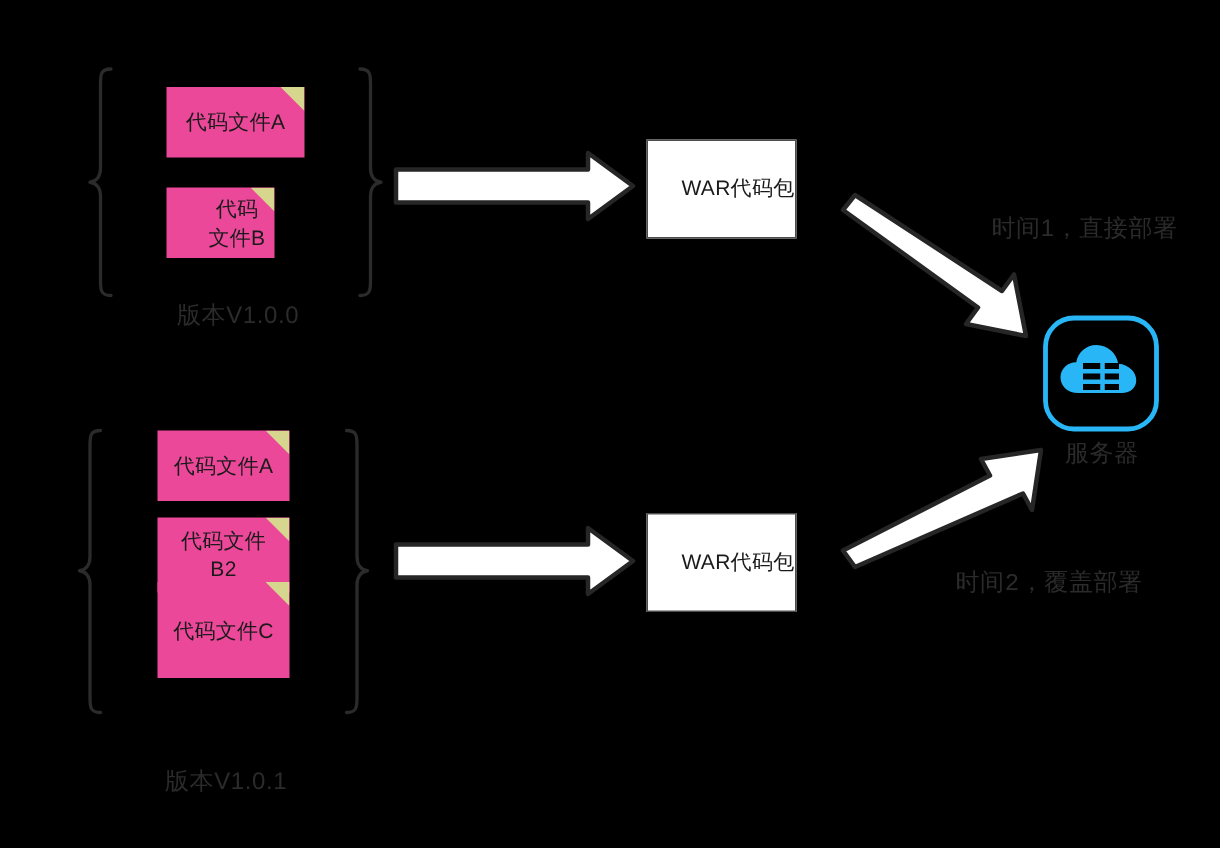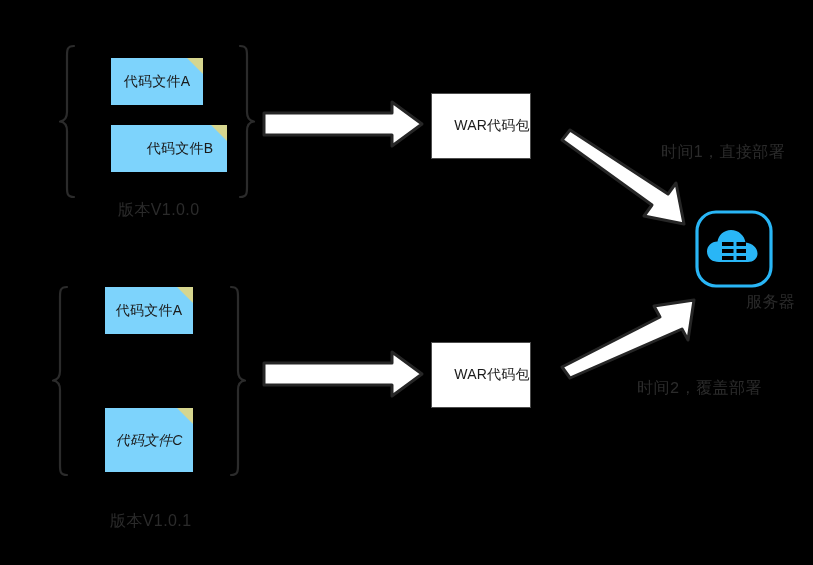--- a/index.html
+++ b/index.html
@@ -12,21 +12,21 @@
   }
   #canvas {
     position: relative;
     width: 813px;
     height: 565px;
     background: #000000;
     overflow: hidden;
   }
   .note {
     position: absolute;
-    background: #7dd3fc;
+    background: #ec4899;
     box-sizing: border-box;
     display: flex;
     align-items: center;
     justify-content: center;
     text-align: center;
     color: #1a1a1a;
     font-size: 14px;
     line-height: 19px;
     letter-spacing: 0.2px;
     padding: 2px 6px;
@@ -87,21 +87,21 @@
     <svg width="18" height="155" viewBox="0 0 18 155">
       <path d="M16 2 C9 2 9 6 9 12 L9 68 C9 74 6 77 2 77.5 C6 78 9 81 9 87 L9 143 C9 149 9 153 16 153" fill="none" stroke="#2b2b2b" stroke-width="2.2" stroke-linecap="round" stroke-linejoin="round"></path>
     </svg>
   </div>
 
   <div class="note" style="left:111px; top:58px; width:92px; height:47px;">
     <span class="fold"></span>
     <span class="note-label">代码文件A</span>
   </div>
 
-  <div class="note" style="left:111px; top:125px; width:116px; height:47px;padding-left:28px;">
+  <div class="note" style="left:111px; top:125px; width:72px; height:47px;padding-left:28px;">
     <span class="fold"></span>
     <span class="note-label">代码文件B</span>
   </div>
 
   <div class="brace" style="left:238px; top:44px;">
     <svg width="18" height="155" viewBox="0 0 18 155">
       <path d="M2 2 C9 2 9 6 9 12 L9 68 C9 74 12 77 16 77.5 C12 78 9 81 9 87 L9 143 C9 149 9 153 2 153" fill="none" stroke="#2b2b2b" stroke-width="2.2" stroke-linecap="round" stroke-linejoin="round"></path>
     </svg>
   </div>
 
@@ -129,35 +129,40 @@
     <svg width="80" height="80" viewBox="0 0 80 80">
       <rect x="3" y="3" width="74" height="74" rx="19" ry="19" fill="none" stroke="#29b6f6" stroke-width="3.2"></rect>
       <path d="M25 53 C17 53 13 48 13 42.5 C13 37 17.5 32.5 23.5 32.5 C24.5 26 30 21 37 21
                C44.5 21 50.5 26.5 51.5 33.5 C58.5 34 63.5 39 63.5 44.5 C63.5 49.5 59.5 53 54 53 Z" fill="#29b6f6"></path>
       <rect x="28" y="33" width="24" height="4" fill="#000000"></rect>
       <rect x="28" y="40" width="24" height="4" fill="#000000"></rect>
       <rect x="28" y="47" width="24" height="4" fill="#000000"></rect>
       <rect x="39.5" y="31" width="3" height="22" fill="#29b6f6"></rect>
     </svg>
   </div>
-  <div class="cap" style="left:746px; top:292px;">服务器</div>
+  <div class="cap" style="left:710px; top:292px;">服务器</div>
 
   <div class="brace" style="left:51px; top:285px;">
     <svg width="18" height="192" viewBox="0 0 18 192">
       <path d="M16 2 C9 2 9 6 9 12 L9 86 C9 92 6 95 2 95.5 C6 96 9 99 9 105 L9 180 C9 186 9 190 16 190" fill="none" stroke="#2b2b2b" stroke-width="2.2" stroke-linecap="round" stroke-linejoin="round"></path>
     </svg>
   </div>
 
   <div class="note" style="left:105px; top:287px; width:88px; height:47px;">
     <span class="fold"></span>
     <span class="note-label">代码文件A</span>
   </div>
 
+  <div class="note" style="left:105px; top:345px; width:88px; height:50px; white-space:pre-line;">
+    <span class="fold"></span>
+    <span class="note-label">代码文件
+B2</span>
+  </div>
 
-  <div class="note" style="left:105px; top:408px; width:88px; height:64px;font-style:italic;">
+  <div class="note" style="left:105px; top:388px; width:88px; height:64px;">
     <span class="fold"></span>
     <span class="note-label">代码文件C</span>
   </div>
 
   <div class="brace" style="left:229px; top:285px;">
     <svg width="18" height="192" viewBox="0 0 18 192">
       <path d="M2 2 C9 2 9 6 9 12 L9 86 C9 92 12 95 16 95.5 C12 96 9 99 9 105 L9 180 C9 186 9 190 2 190" fill="none" stroke="#2b2b2b" stroke-width="2.2" stroke-linecap="round" stroke-linejoin="round"></path>
     </svg>
   </div>
 

